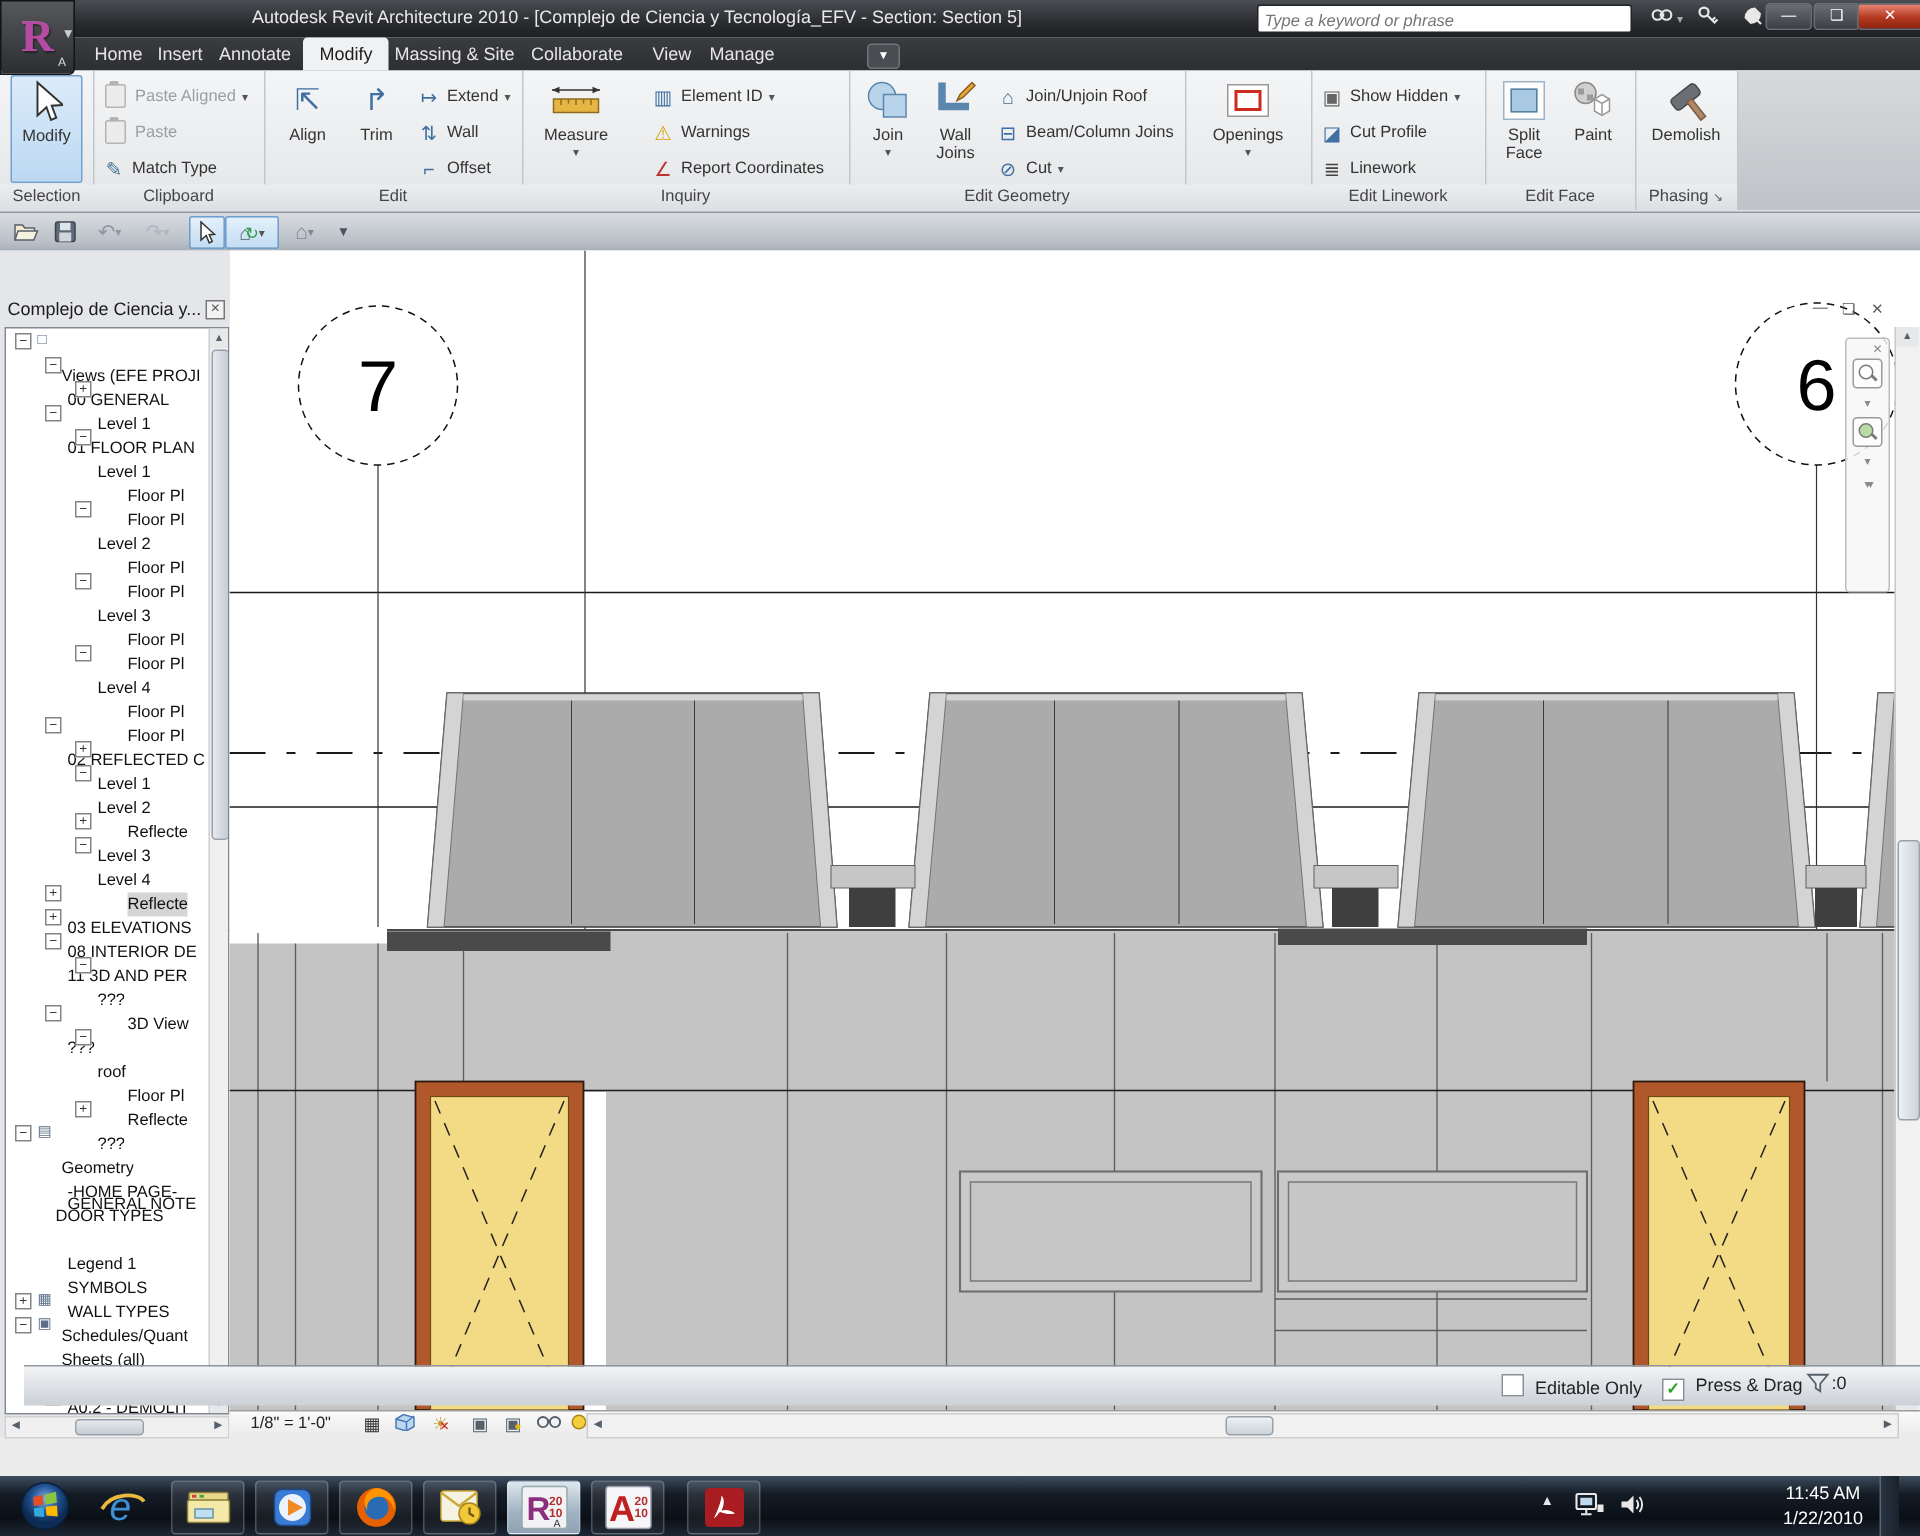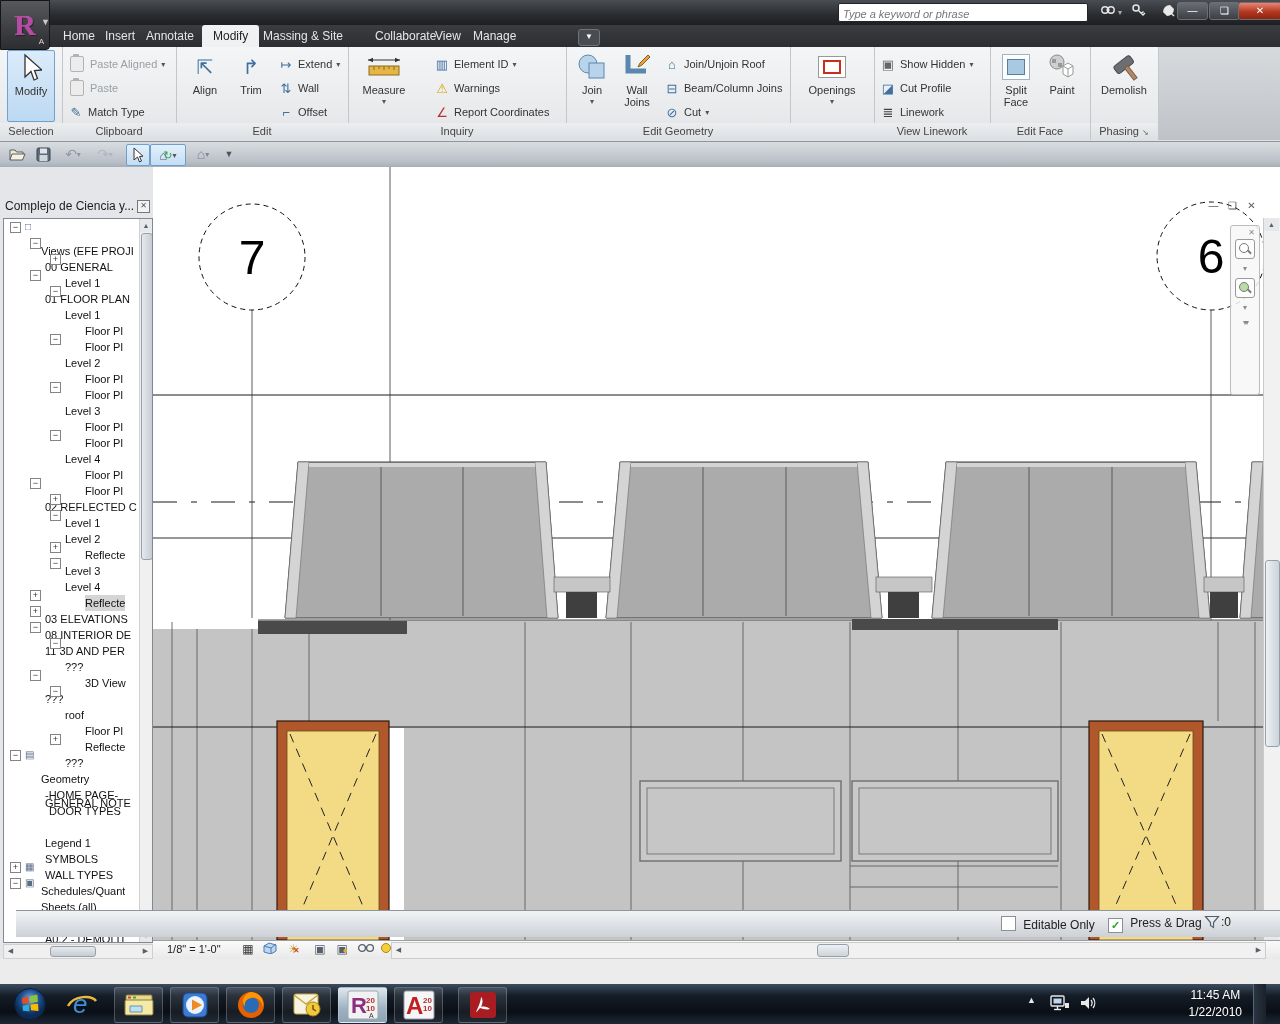--- a/index.html
+++ b/index.html
@@ -144,20 +144,21 @@
   .tray-ico{position:absolute;top:11px;color:#e8e8e8;}
 
   svg text{font-family:"Liberation Sans",sans-serif;}
 </style>
 </head>
 <body>
 
 <div id="screen">
 
   <div id="titlebar">
+    <div id="win-title">Autodesk Revit Architecture 2010 - [Complejo de Ciencia y Tecnología_EFV - Section: Section 5]</div>
     <div id="search-box">
       <input placeholder="Type a keyword or phrase" style="">
     </div>
     <div class="tb-ico" style="left:1098px">
       <svg width="16" height="14" viewBox="0 0 16 14">
           <circle cx="5" cy="7" r="3.2" fill="none" stroke="#e8e8e8" stroke-width="1.4"></circle>
           <circle cx="11" cy="7" r="3.2" fill="none" stroke="#e8e8e8" stroke-width="1.4"></circle>
           <rect x="6.5" y="5.8" width="3" height="2.4" fill="#e8e8e8"></rect>
         </svg>
     </div>
@@ -193,21 +194,21 @@
   <div class="winbtn" style="left:1177px">—</div>
   <div class="winbtn" style="left:1209px">❏</div>
   <div class="winbtn close" style="left:1241px;left:1238px">✕</div>
 
   <div id="tabrow">
     <div class="tab" style="left:52px">Home</div>
     <div class="tab" style="left:94px">Insert</div>
     <div class="tab" style="left:135px">Annotate</div>
     <div class="tab active" style="left:202px">Modify</div>
     <div class="tab" style="left:252px">Massing &amp; Site</div>
-    <div class="tab" style="left:364px">Collaborate</div>
+    <div class="tab" style="left:343px">Collaborate</div>
     <div class="tab" style="left:424px">View</div>
     <div class="tab" style="left:462px">Manage</div>
     <div id="ribbon-caret">▼</div>
   </div>
 
   <div id="ribbon">
     <div class="dead"></div>
 
     <div class="panel" style="left:0;width:62px">
       <div class="bigbtn modify-sel" style="left:7px;width:46px;height:70px">
@@ -347,21 +348,21 @@
           <span class="caret-s">▾</span>
       </div>
       <div class="srow" style="left:6px;top:30px">
         <span class="g blue">◪</span>
         <span>Cut Profile</span>
       </div>
       <div class="srow" style="left:6px;top:54px">
         <span class="g" style="color:#444">≣</span>
         <span>Linework</span>
       </div>
-      <div class="panel-label">View Linework</div>
+      <div class="panel-label">Edit Linework</div>
     </div>
 
     <div class="panel" style="left:1090px;width:68px">
       <div class="bigbtn" style="left:6px;width:56px">
         <span class="bico">
           <svg width="32" height="30" viewBox="0 0 32 30">
               <g transform="rotate(-38 16 13)">
                 <rect x="6" y="8" width="20" height="9" rx="2.5" fill="#6b6f74" stroke="#45484c"></rect>
               </g>
               <g transform="rotate(-38 16 13)">
@@ -571,21 +572,21 @@
             </div>
             <div class="tree-row" style="padding-left: 6px;">
               <span class="exp">−</span>
               <span class="ticon">▤</span>
               <span class="lbl">Geometry</span>
             </div>
             <div class="tree-row" style="padding-left: 26px;">
               <span style="display: inline-block; width: 15px; flex: 0 0 auto;"></span>
               <span class="lbl">-HOME PAGE-</span>
             </div>
-            <div class="tree-row" style="padding-left: 30px;">
+            <div class="tree-row" style="padding-left: 18px;">
               <span style="display: inline-block; width: 15px; flex: 0 0 auto;"></span>
               <span class="lbl">DOOR TYPES</span>
             </div>
             <div class="tree-row" style="padding-left: 26px; align-items: flex-end;">
               <span style="display: inline-block; width: 15px; flex: 0 0 auto;"></span>
               <span class="lbl">GENERAL NOTE</span>
             </div>
             <div class="tree-row" style="padding-left: 26px;">
               <span style="display: inline-block; width: 15px; flex: 0 0 auto;"></span>
               <span class="lbl">Legend 1</span>

